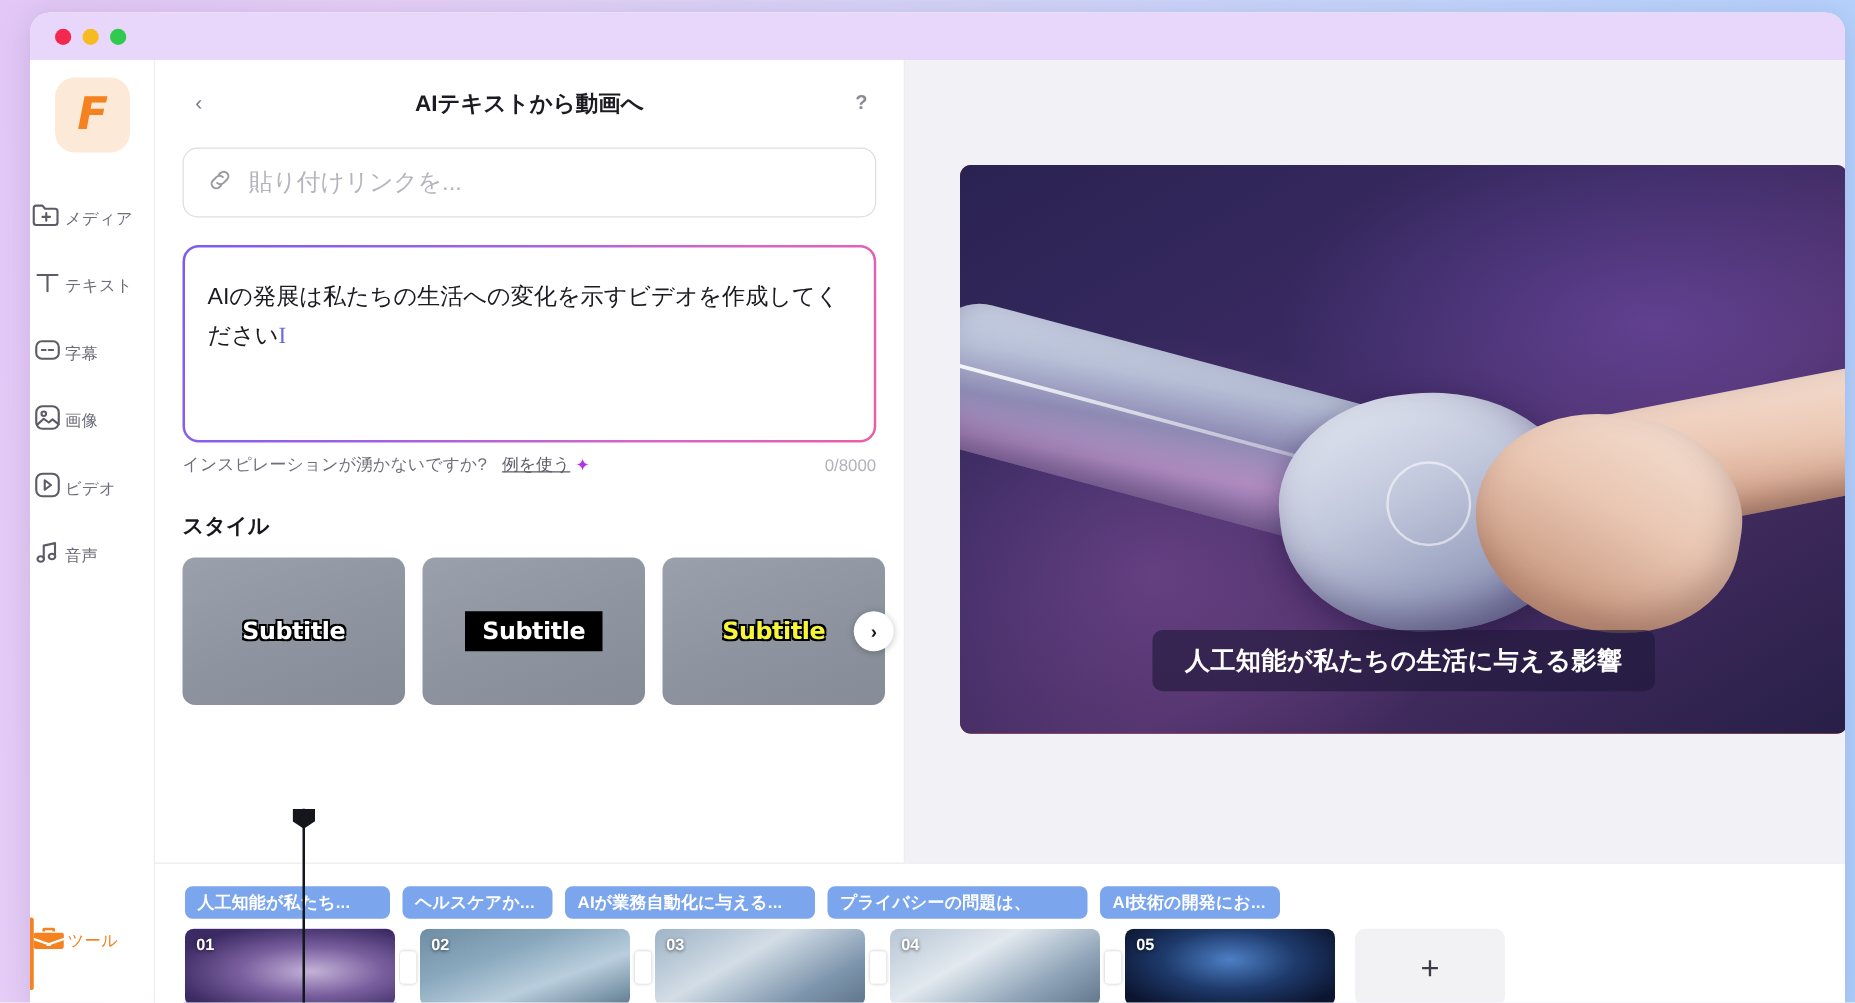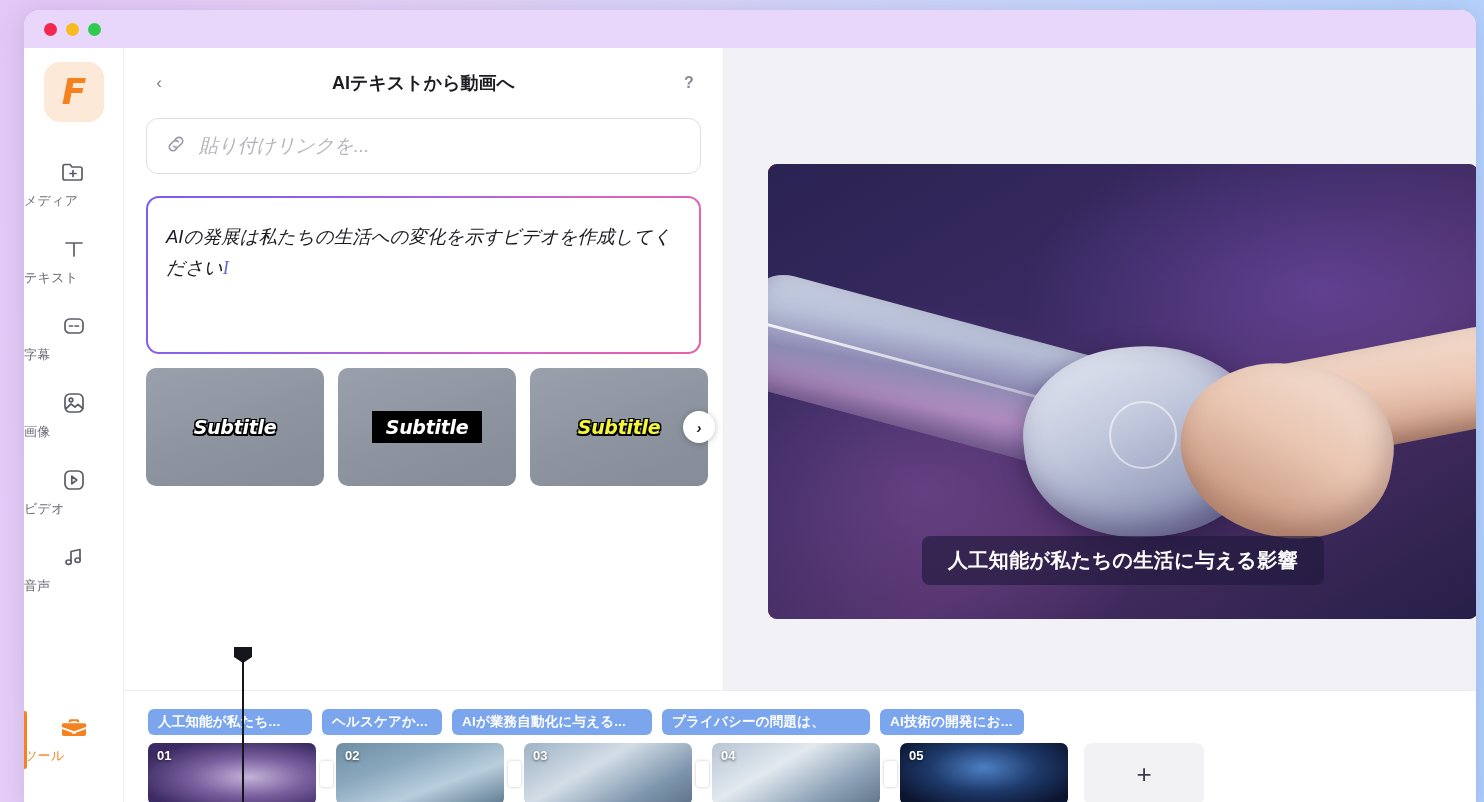--- a/index.html
+++ b/index.html
@@ -58,21 +58,22 @@
   .logo-f {
     font-family: "DejaVu Sans", sans-serif;
     font-weight: 900; font-size: 36px;
     color: #f58220;
     font-style: italic;
     line-height: 1;
     letter-spacing: -1px;
   }
   .rail-item {
     width: 100%;
-    display: flex; flex-direction: column;
+    display: flex; flex-direction: row;
+    align-items: center;
     padding: 13px 0 11px;
     cursor: pointer;
     position: relative;
   }
   .rail-item .ico { height: 30px; display: flex; align-items: center; justify-content: center; }
   .rail-item .lbl {
     font-size: 13px; color: #6c6c78;
     margin-top: 5px;
     letter-spacing: .3px;
   }
@@ -117,21 +118,21 @@
     pointer-events: none;
   }
   .help-btn {
     margin-left: auto;
     width: 24px; height: 24px;
     display: flex; align-items: center; justify-content: center;
     color: #8a8a95; font-size: 16px; font-weight: 600;
     cursor: pointer;
   }
 
-  .panel-inner { padding: 0 22px; font-style: italic; }
+  .panel-inner { padding: 0 22px; }
 
   .link-field {
     height: 56px;
     border: 1px solid #dededf;
     border-radius: 12px;
     display: flex; align-items: center;
     gap: 12px;
     padding: 0 18px;
   }
   .link-field .ph {
@@ -234,21 +235,20 @@
     background: #f2f1f5;
     position: relative;
   }
   .video-frame {
     position: absolute;
     left: 44px; top: 84px;
     width: 710px; height: 455px;
     border-radius: 9px;
     overflow: hidden;
     background: #c2410c;
-    margin-top: 32px;
   }
   .vid-bg {
     position: absolute; inset: 0;
     background:
       radial-gradient(ellipse 60% 50% at 78% 28%, rgba(120,80,180,.55) 0%, rgba(60,40,110,0) 70%),
       radial-gradient(ellipse 50% 60% at 22% 72%, rgba(150,90,170,.42) 0%, rgba(50,35,95,0) 70%),
       linear-gradient(150deg, #2a2352 0%, #3a2a62 38%, #4b2f66 62%, #271f48 100%);
   }
   .arm {
     position: absolute;
@@ -517,21 +517,28 @@
           </span>
           <span class="ph">貼り付けリンクを...</span>
         </div>
 
         <div class="prompt-box">
           <div class="prompt-inner">
             <div class="prompt-text"><span>AIの発展は私たちの生活への変化を示すビデオを作成してください</span><span class="caret-i">I</span></div>
           </div>
         </div>
 
-
+        <div class="prompt-meta">
+          <span class="hint">インスピレーションが湧かないですか?</span>
+          <span class="use-example">例を使う</span>
+          <span class="spark">✦</span>
+          <span class="counter">0/8000</span>
+        </div>
+
+        <div class="style-label">スタイル</div>
 
         <div class="style-row">
           <div class="style-card">
             <span class="sub-plain">Subtitle</span>
           </div>
           <div class="style-card">
             <span class="sub-boxed">Subtitle</span>
           </div>
           <div class="style-card">
             <span class="sub-yellow">Subtitle</span>

